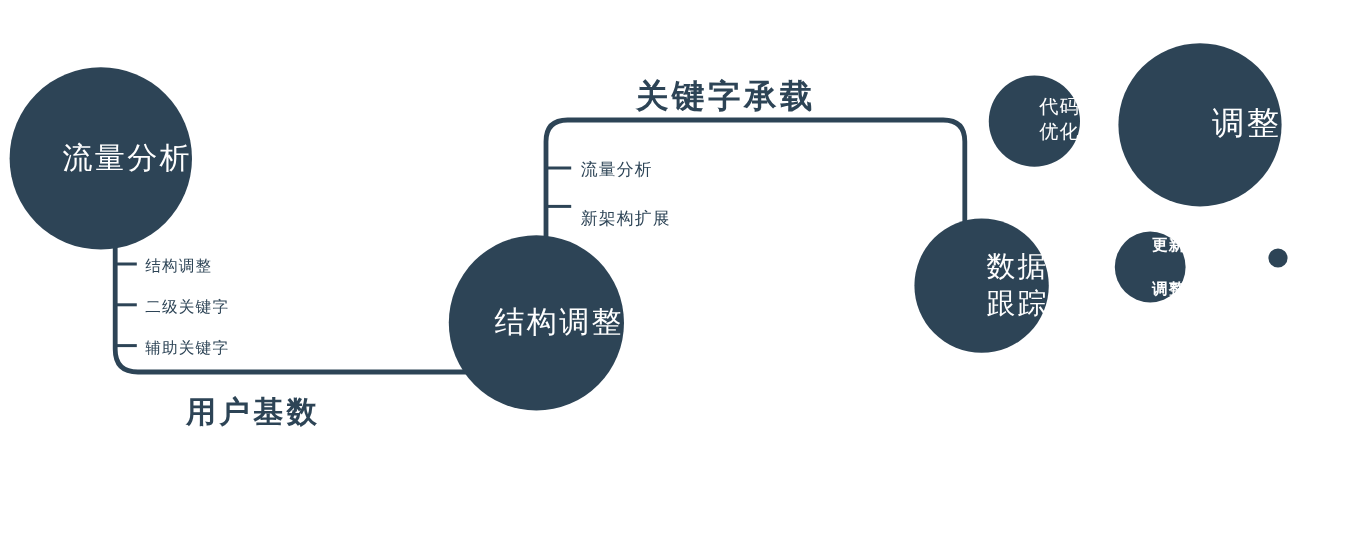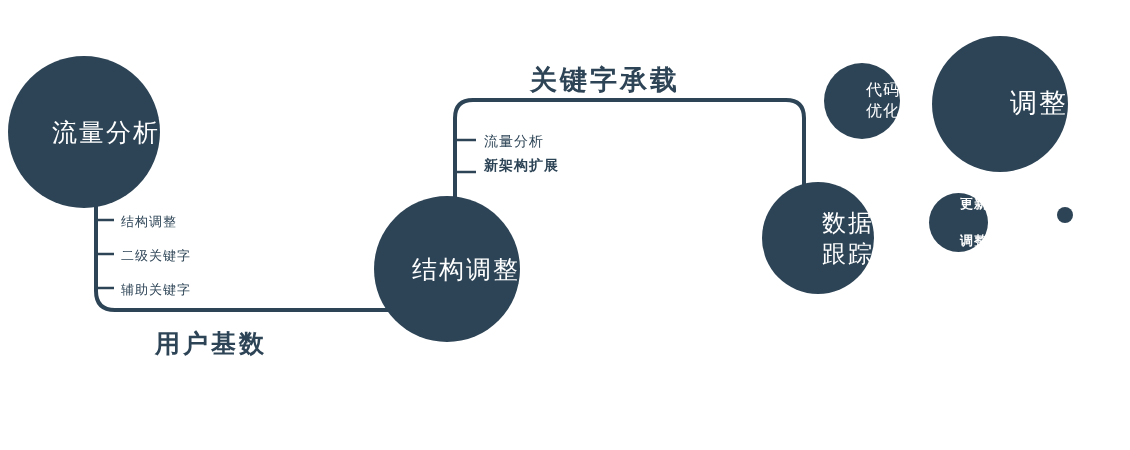--- a/index.html
+++ b/index.html
@@ -56,21 +56,21 @@
     color: var(--primary);
     white-space: nowrap;
     letter-spacing: 1px;
   }
   .branch-left  { left: 121px; font-size: 13px; }
   .branch-mid   { left: 484px; font-size: 14px; }
   .bl-0 { top: 213px; }
   .bl-1 { top: 247px; }
   .bl-2 { top: 281px; }
   .bm-0 { top: 133px; }
-  .bm-1 { top: 157px; font-weight: bold; }
+  .bm-1 { top: 174px; }
 </style>
 </head>
 <body>
 
 <div class="canvas">
 
   <svg class="connectors" viewBox="0 0 1130 450" xmlns="http://www.w3.org/2000/svg">
 
     <path d="M96 198 L96 291 Q96 310 115 310 L392 310"></path>
 

